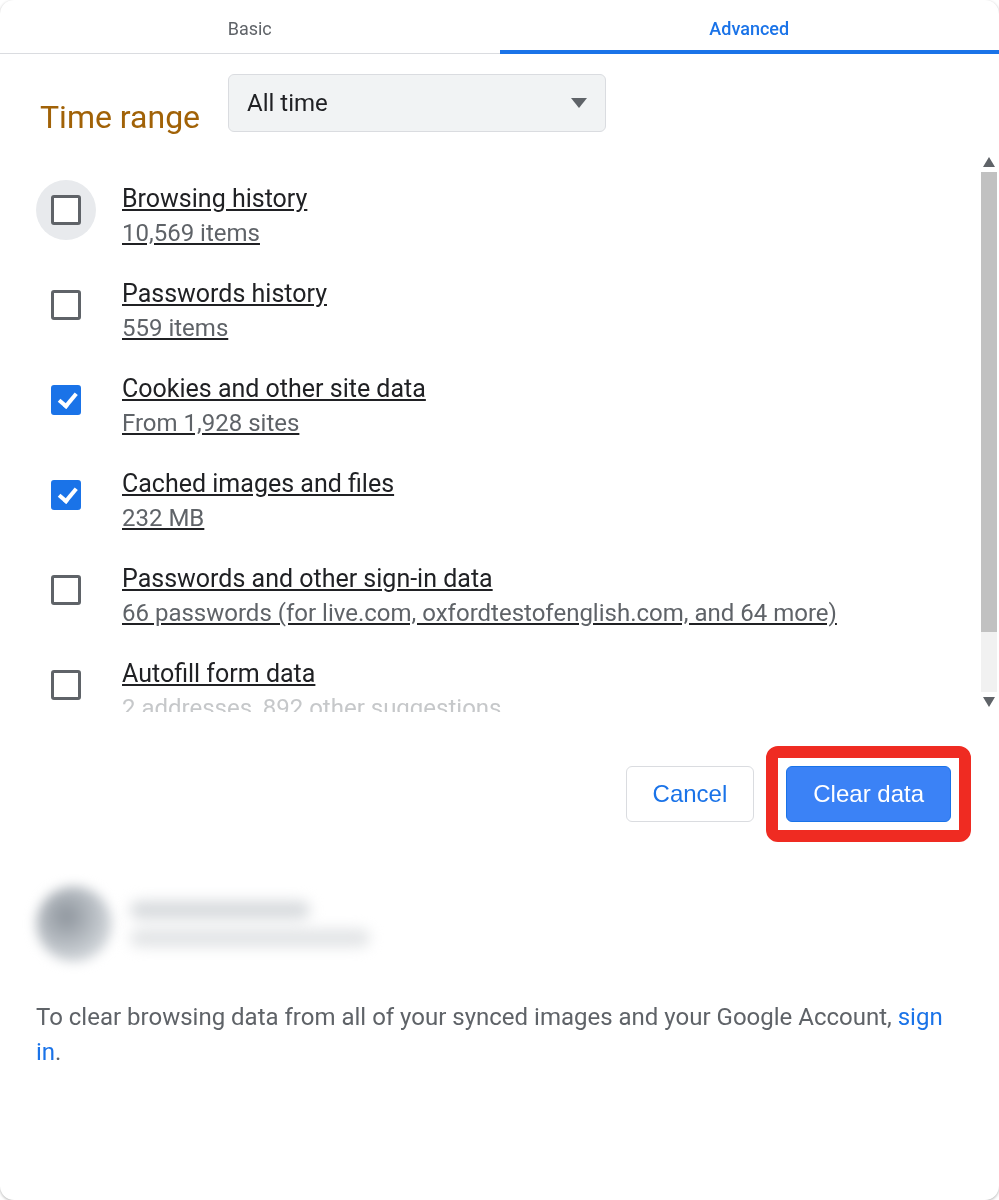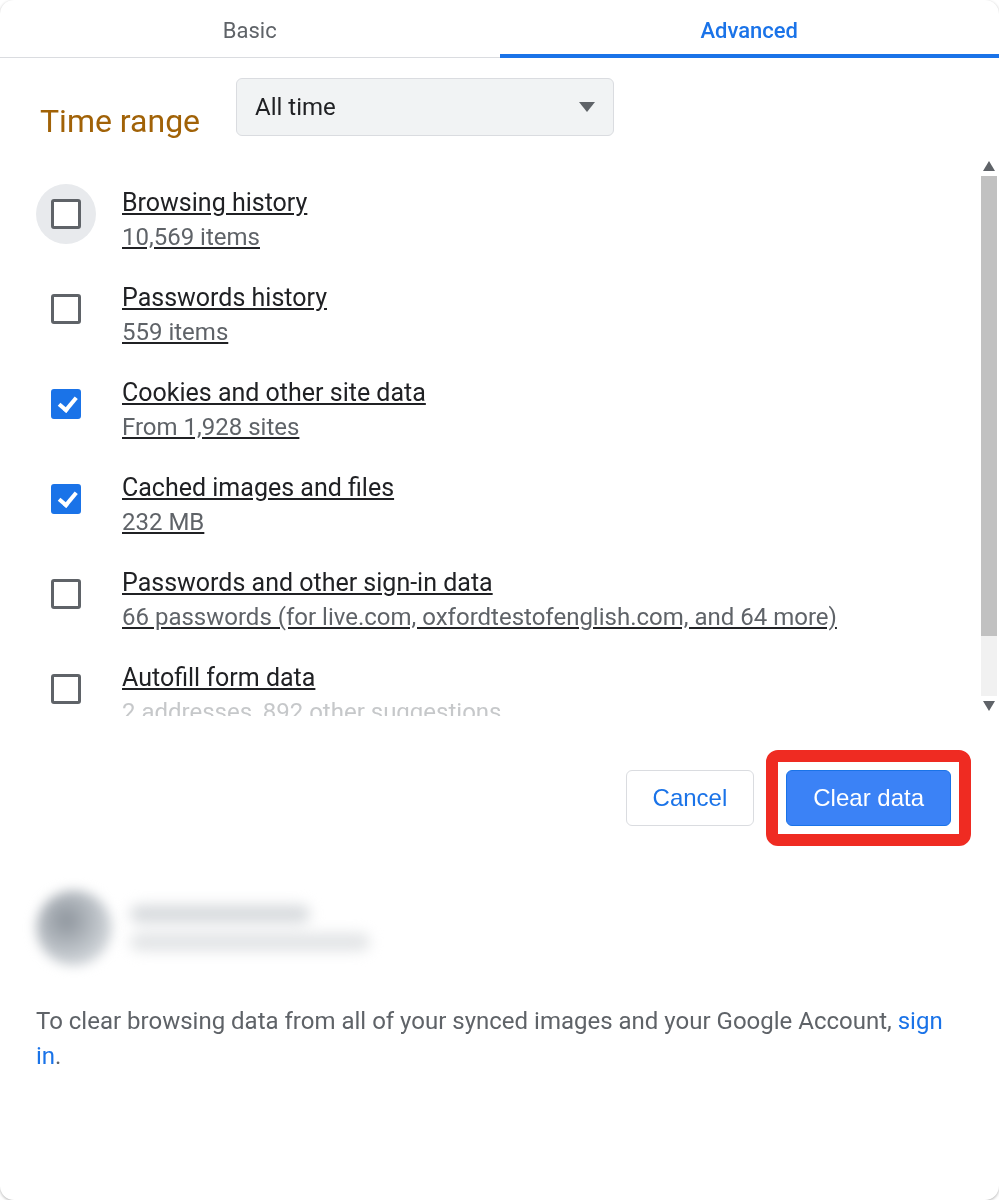--- a/index.html
+++ b/index.html
@@ -27,21 +27,21 @@
     color:#202124;
   }
   .tabs {
     display:flex;
     border-bottom: 1px solid #dadce0;
   }
   .tab {
     flex:1;
     text-align:center;
     padding: 18px 0 14px 0;
-    font-size: 22px;
+    font-size: 18px;
     color:#5f6368;
     cursor:pointer;
     position:relative;
   }
   .tab.active { color:#1a73e8; font-weight:500; }
   .tab.active::after{
     content:"";
     position:absolute;
     left:0; right:0; bottom:-1px;
     height:4px;
@@ -64,21 +64,20 @@
     border:1px solid #dadce0;
     border-radius:6px;
     background:#f1f3f4;
     display:flex;
     align-items:center;
     padding: 0 18px;
     font-size:24px;
     color:#202124;
     justify-content:space-between;
     cursor:pointer;
-    margin-left:8px;
   }
   .caret-down{
     width:0;height:0;
     border-left:8px solid transparent;
     border-right:8px solid transparent;
     border-top:10px solid #5f6368;
   }
   .list-wrap{
     position:relative;
     height: 560px;

